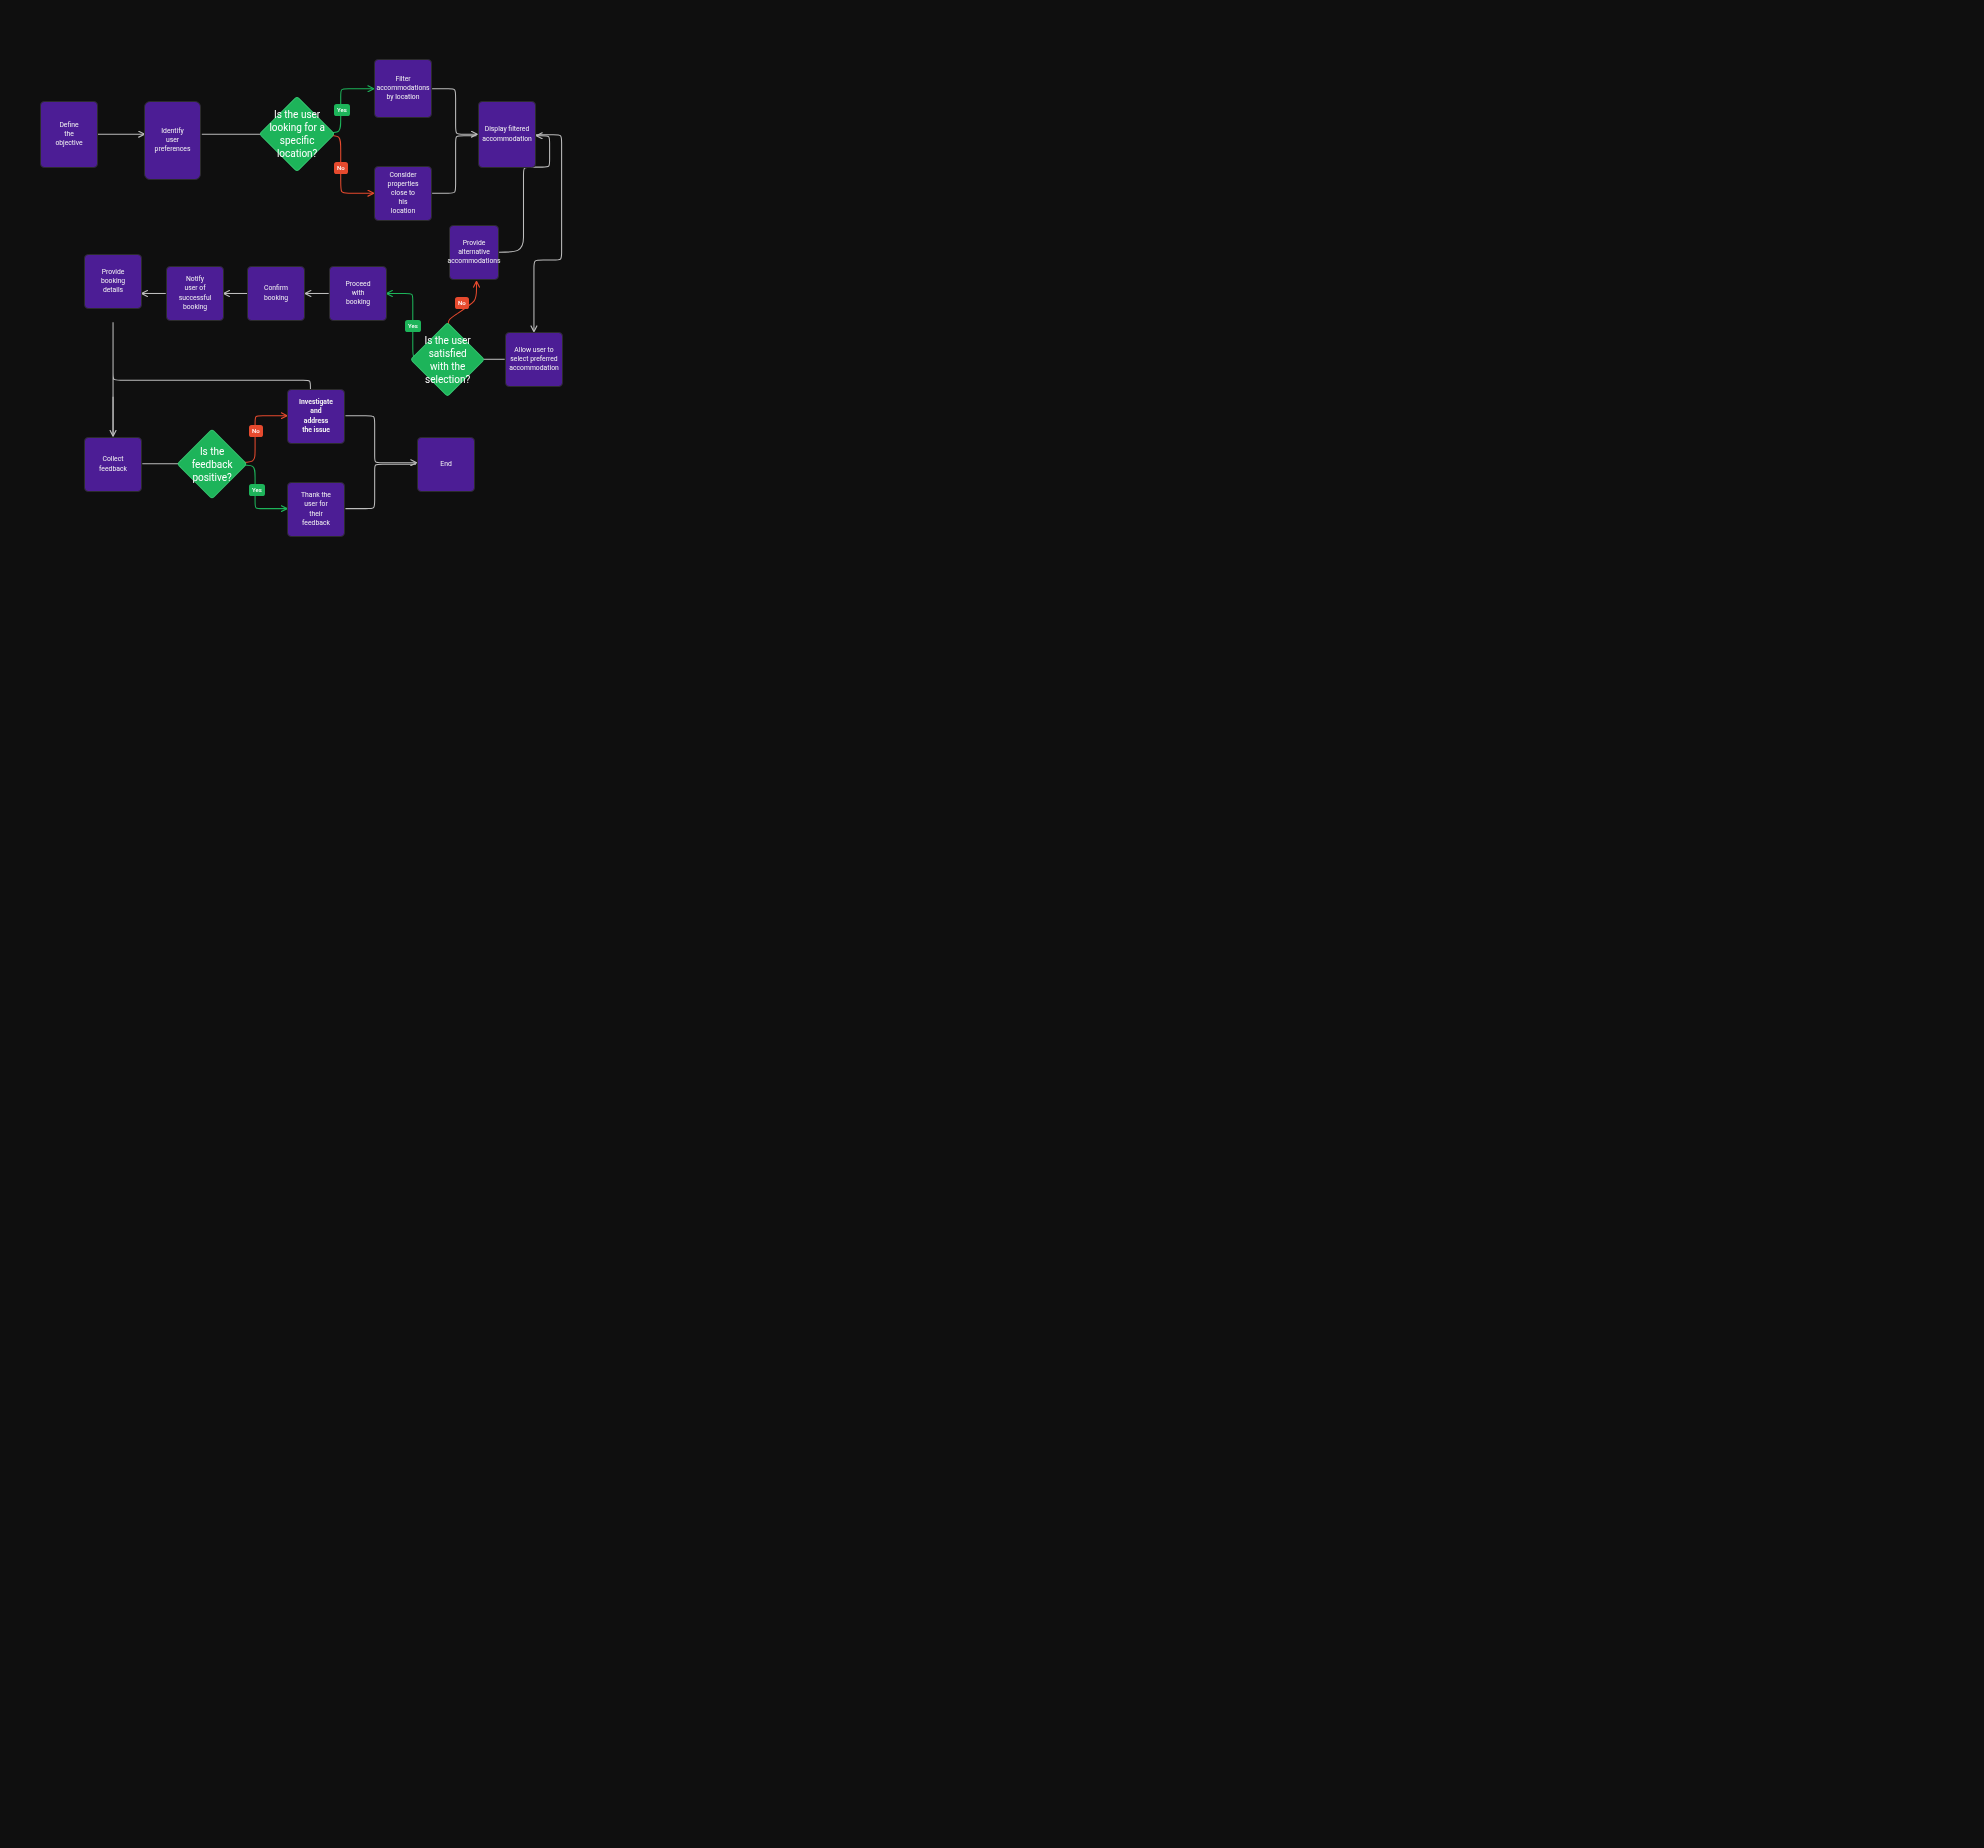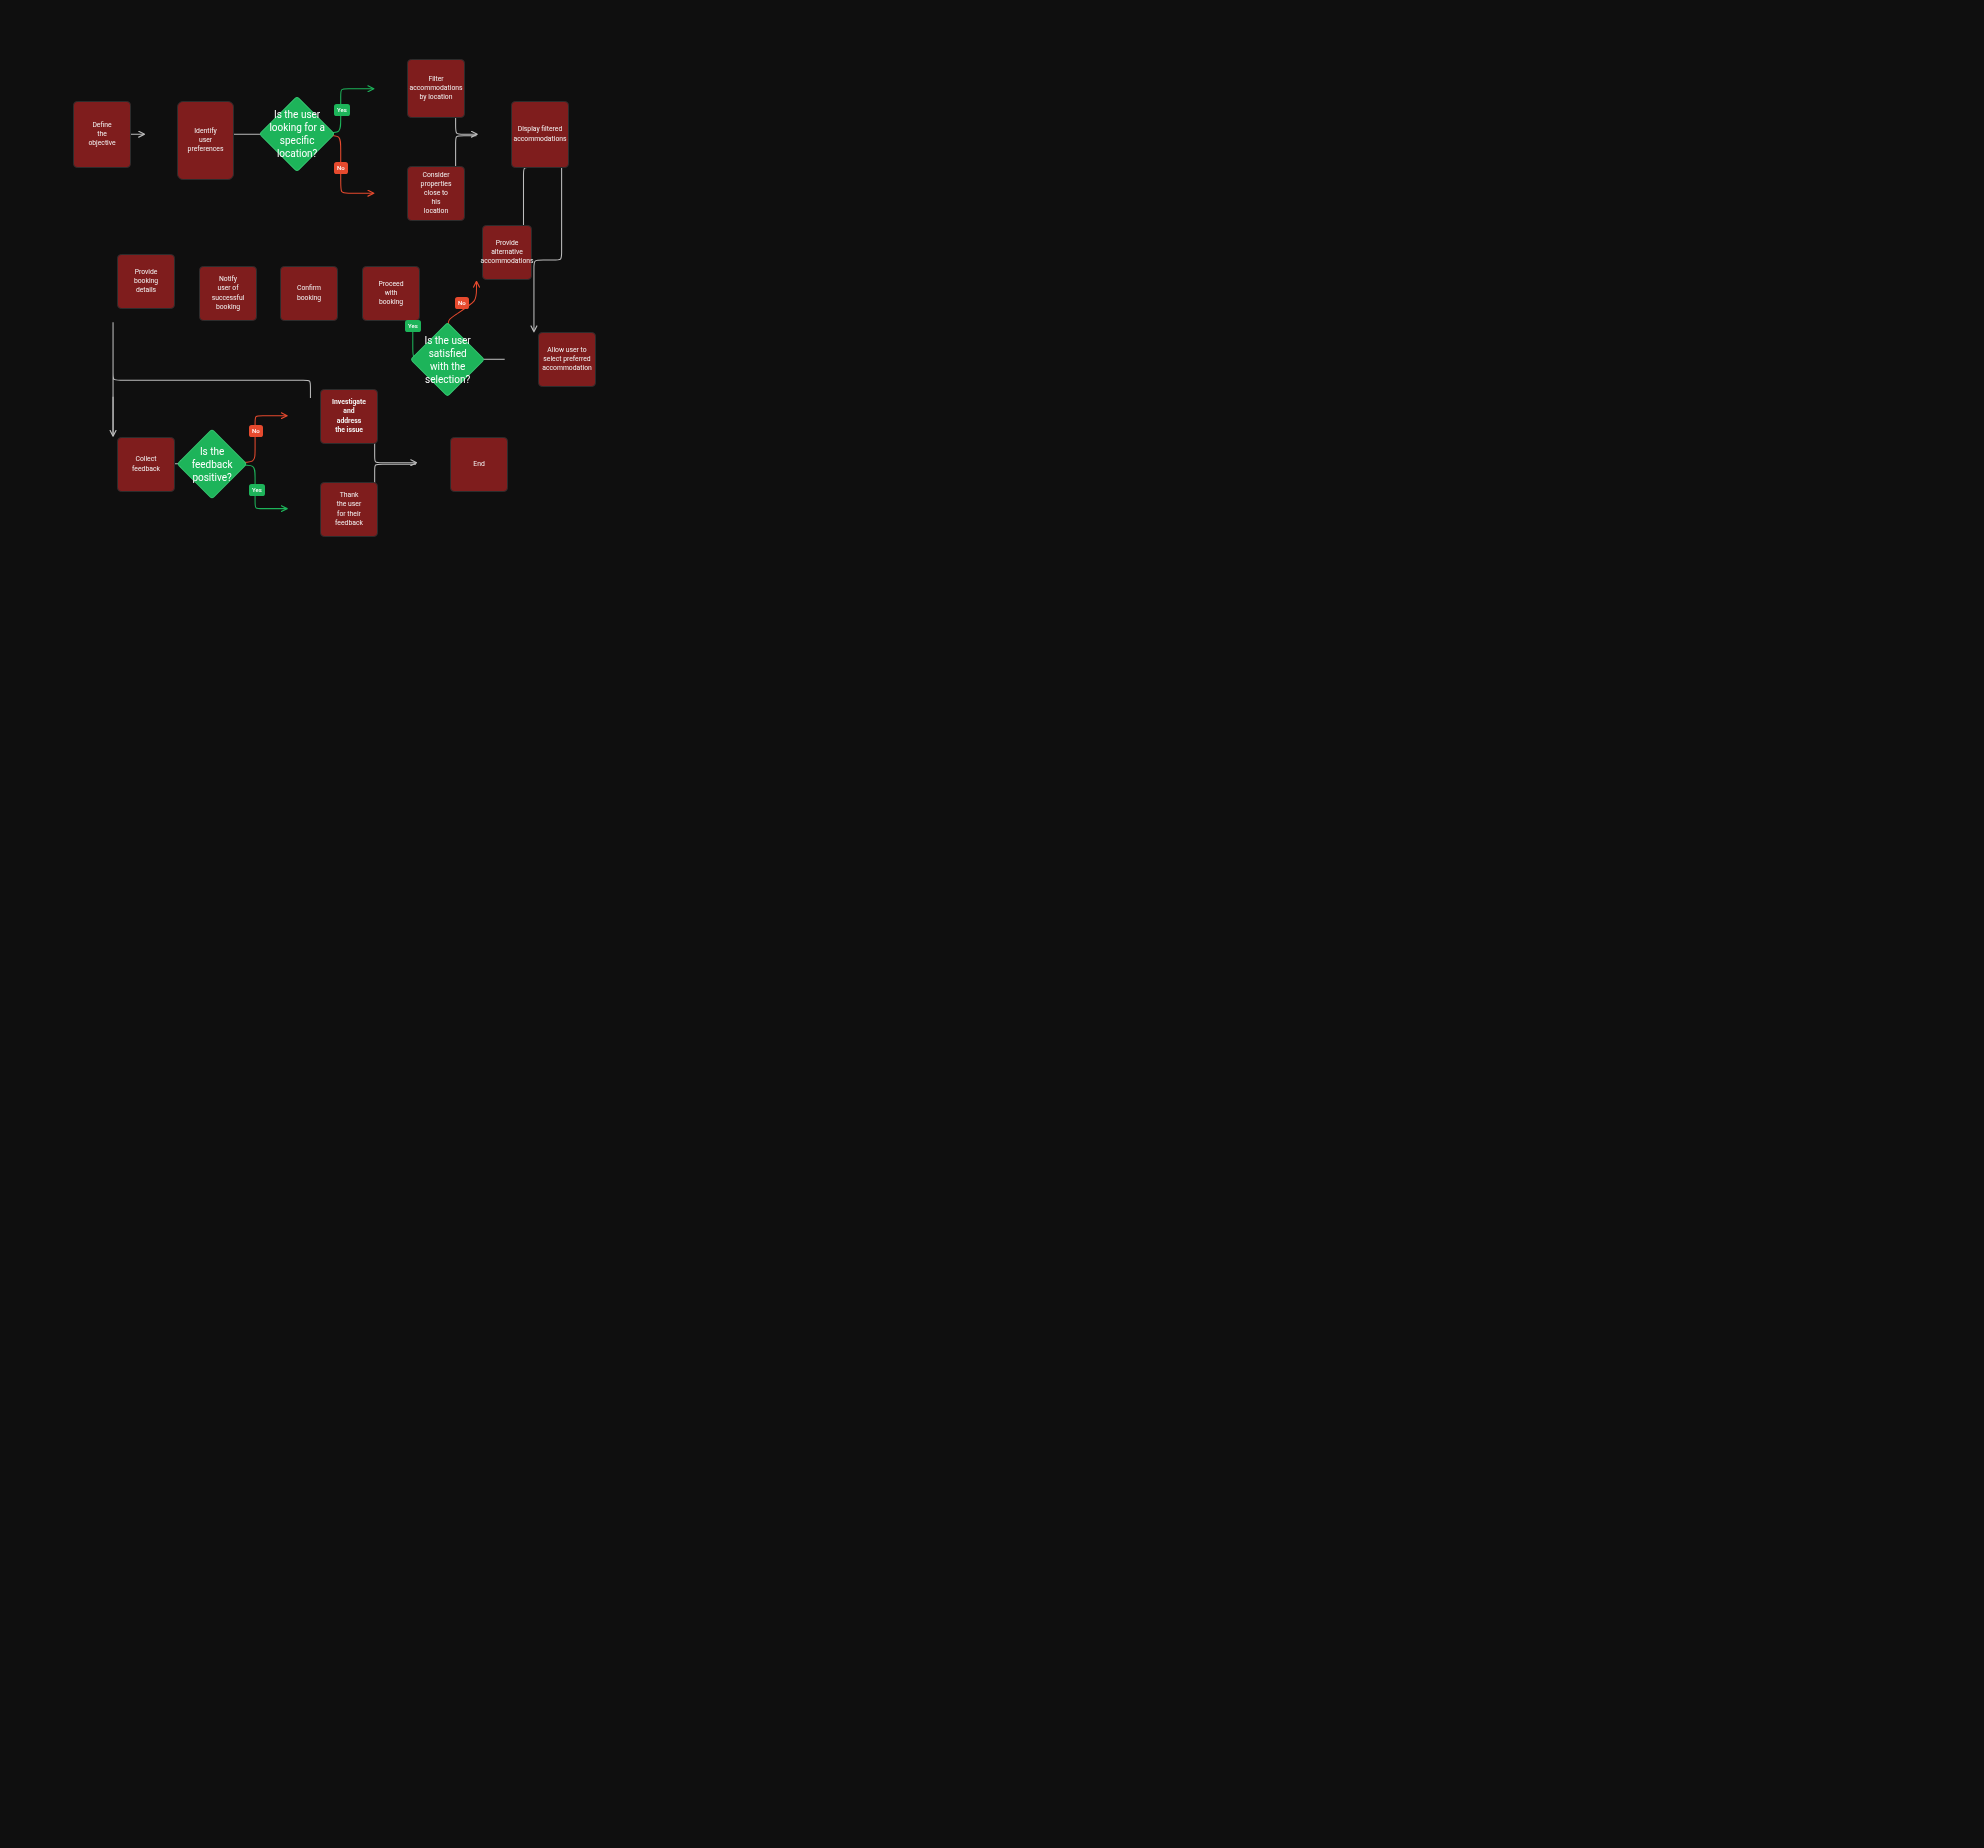--- a/index.html
+++ b/index.html
@@ -22,28 +22,27 @@
     height: 588px;
     pointer-events: none;
   }
   .node {
     position: absolute;
     box-sizing: border-box;
     display: flex;
     align-items: center;
     justify-content: center;
     text-align: center;
-    padding: 22px;
+    padding: 13px;
     font-size: 6.8px;
     line-height: 1.35;
     color: #f2f2f2;
-    background: #7f1d1d;
+    background: #4c1d95;
     border: 0.5px solid #2c2c2c;
     border-radius: 4.2px;
-    margin-left: 33px;
   }
   .decision-wrap {
     position: absolute;
   }
   .diamond {
     position: absolute;
     left: 0; top: 0;
     width: 100%;
     height: 100%;
     background: #1db45a;
@@ -153,21 +152,21 @@
     <div class="decision-label">Is the user looking for a specific location?</div>
   </div>
 
   <div class="node" style="left:374px; top:59px; width:58px; height:59px;">
     <span>Filter accommodations by location</span>
   </div>
   <div class="node" style="left:374px; top:166px; width:58px; height:55px;">
     <span>Consider properties close to his location</span>
   </div>
   <div class="node" style="left:478px; top:101px; width:58px; height:67px;">
-    <span>Display filtered accommodations</span>
+    <span>Display filtered accommodation</span>
   </div>
 
   <div class="node" style="left:449px; top:225px; width:50px; height:55px;">
     <span>Provide alternative accommodations</span>
   </div>
   <div class="node" style="left:505px; top:332px; width:58px; height:55px;">
     <span>Allow user to select preferred accommodation</span>
   </div>
 
   <div class="decision-wrap" style="left:421px; top:333px; width:53px; height:53px;">

